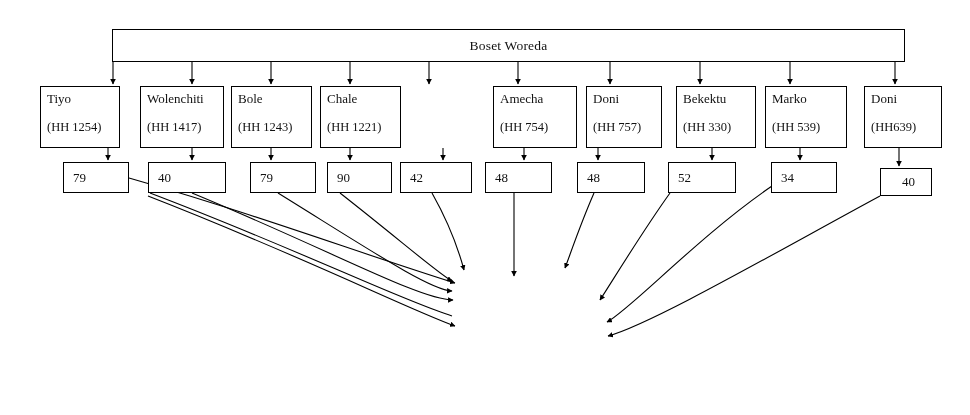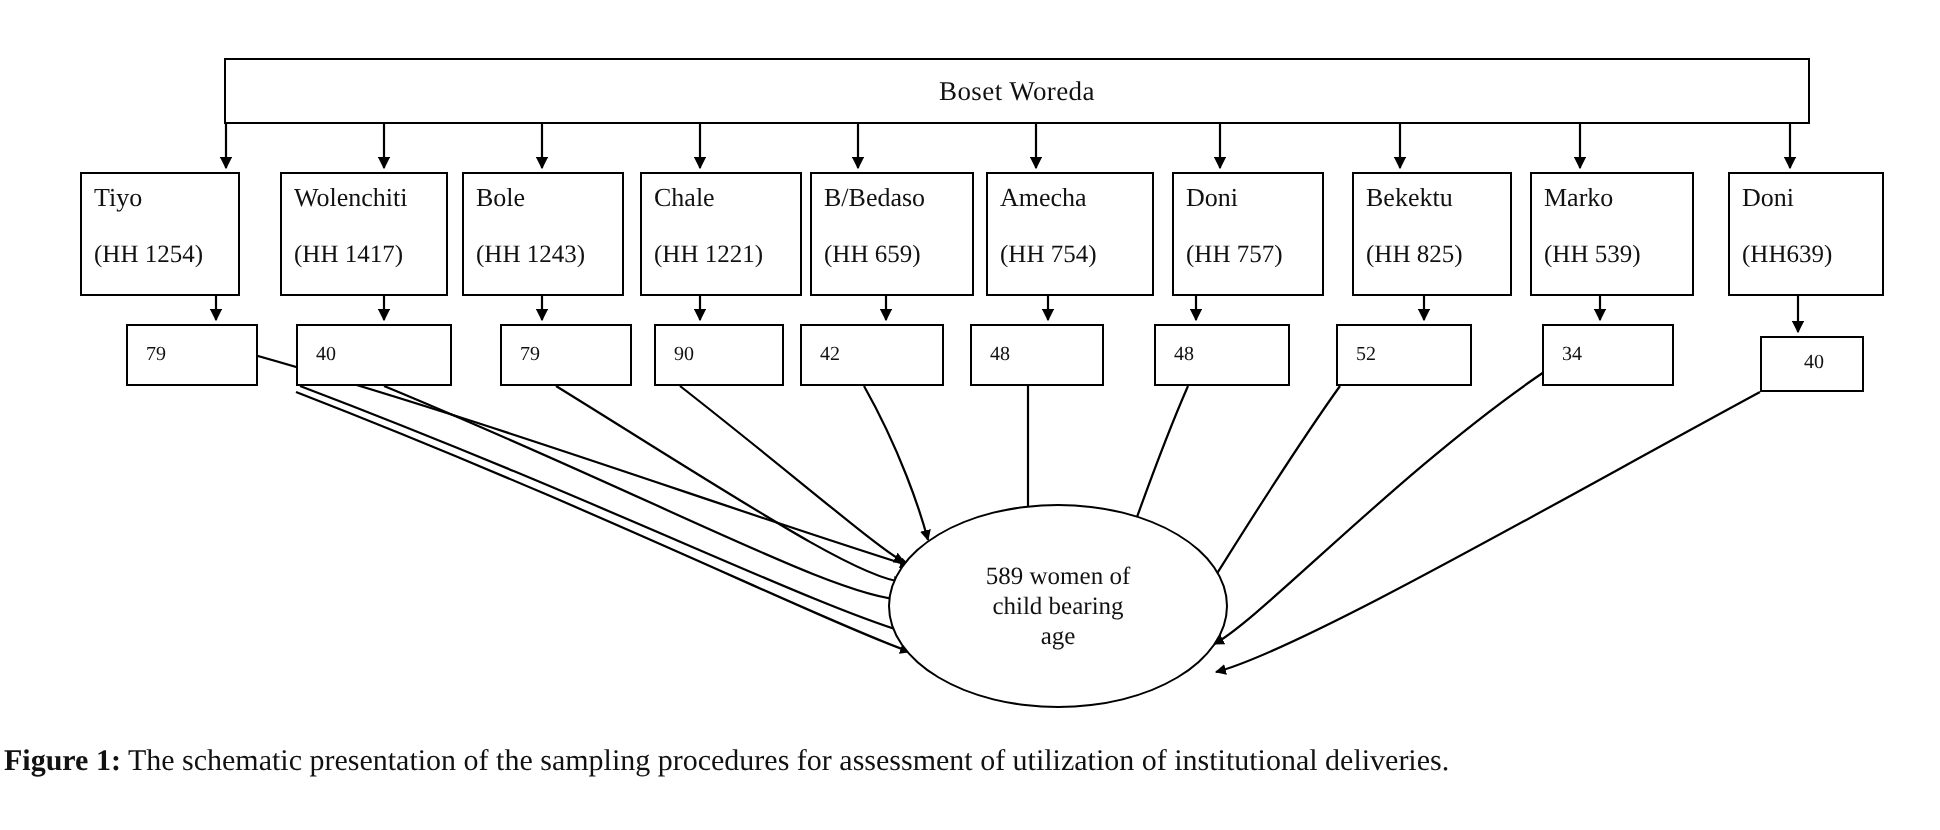--- a/index.html
+++ b/index.html
@@ -24,21 +24,21 @@
   .kebele{
     top:86px;height:62px;width:78px;
     padding:5px 6px 0 6px;
   }
   .kebele .name{font-size:13px;line-height:14px;display:block;}
   .kebele .hh{font-size:12.5px;line-height:14px;display:block;margin-top:14px;}
 
   .sample{
     height:31px;padding:1px 0 0 9px;
   }
-  .sample .num{font-size:10px;line-height:27px;display:block;}
+  .sample .num{font-size:13px;line-height:27px;display:block;}
 
   .ellipse{
     position:absolute;left:444px;top:252px;width:168px;height:100px;
     border:1px solid #000;border-radius:50%;background:#fff;
     display:flex;align-items:center;justify-content:center;
   }
   .ellipse .etxt{
     font-size:12.5px;line-height:15px;text-align:center;
     width:130px;display:block;
   }
@@ -120,35 +120,31 @@
     <span class="hh">(HH 1417)</span>
   </div>
   <div class="box kebele" style="left:231px;width:81px;">
     <span class="name">Bole</span>
     <span class="hh">(HH 1243)</span>
   </div>
   <div class="box kebele" style="left:320px;width:81px;">
     <span class="name">Chale</span>
     <span class="hh">(HH 1221)</span>
   </div>
-  <div class="box kebele" style="left:405px;width:82px;">
-    <span class="name">B/Bedaso</span>
-    <span class="hh">(HH 659)</span>
-  </div>
   <div class="box kebele" style="left:493px;width:84px;">
     <span class="name">Amecha</span>
     <span class="hh">(HH 754)</span>
   </div>
   <div class="box kebele" style="left:586px;width:76px;">
     <span class="name">Doni</span>
     <span class="hh">(HH 757)</span>
   </div>
   <div class="box kebele" style="left:676px;width:80px;">
     <span class="name">Bekektu</span>
-    <span class="hh">(HH 825)</span>
+    <span class="hh">(HH 330)</span>
   </div>
   <div class="box kebele" style="left:765px;width:82px;">
     <span class="name">Marko</span>
     <span class="hh">(HH 539)</span>
   </div>
   <div class="box kebele" style="left:864px;width:78px;">
     <span class="name">Doni</span>
     <span class="hh">(HH639)</span>
   </div>
 
@@ -176,25 +172,15 @@
   <div class="box sample" style="left:668px;top:162px;width:68px;">
     <span class="num">52</span>
   </div>
   <div class="box sample" style="left:771px;top:162px;width:66px;">
     <span class="num">34</span>
   </div>
   <div class="box sample" style="left:880px;top:168px;width:52px;height:28px;padding-left:8px;">
     <span class="num" style="line-height:24px;margin-left:13px;">40</span>
   </div>
 
-  <div class="ellipse">
-    <span class="etxt">
-      <span>589 women of</span><br>
-      <span>child bearing</span><br>
-      <span>age</span>
-    </span>
-  </div>
 
-  <div class="caption">
-    <span class="cl">Figure 1:</span><span class="ct"> The schematic presentation of the sampling procedures for assessment of utilization of institutional deliveries.</span>
-  </div>
 
 </div>
 
 </body></html>

